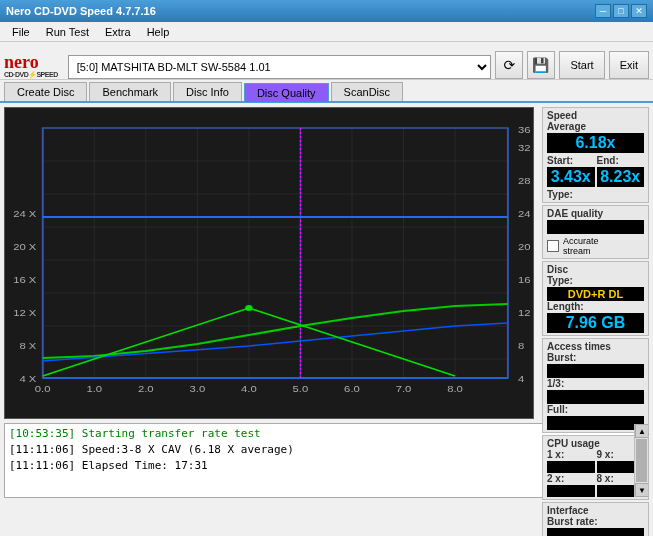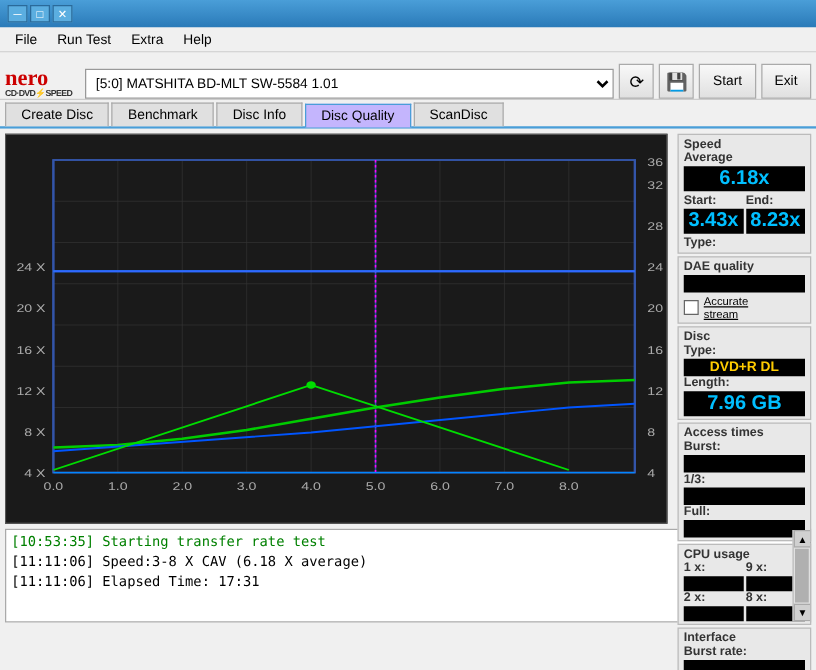--- a/index.html
+++ b/index.html
@@ -106,21 +106,21 @@
     .tab {
       padding: 3px 12px;
       font-size: 11px;
       border: 1px solid #aaa;
       border-bottom: none;
       background: #e0e0e0;
       cursor: pointer;
       margin-right: 2px;
     }
     .tab.active {
-      background: #c4b5fd;
+      background: #8b5cf6;
       border-color: #4a9ed8;
       color: black;
       position: relative;
       top: 1px;
     }
 
     
     .main-content {
       display: flex;
       height: 320px;
@@ -177,21 +177,20 @@
       font-weight: bold;
       padding: 1px 2px;
       margin-top: 1px;
     }
 
     .checkbox-row {
       display: flex;
       align-items: center;
       gap: 4px;
       margin-top: 2px;
-      text-decoration: underline;
     }
     .checkbox-box {
       width: 12px; height: 12px;
       border: 1px solid #666;
       background: white;
     }
 
     
     .log-area {
       height: 75px;
@@ -229,20 +228,21 @@
     .scroll-thumb {
       flex: 1;
       background: #b0b0b0;
       margin: 1px;
     }
   </style>
 </head>
 <body>
 
 <div class="title-bar">
+  <span class="title-bar-text">Nero CD-DVD Speed 4.7.7.16</span>
   <div class="title-bar-buttons">
     <div class="title-btn">─</div>
     <div class="title-btn">□</div>
     <div class="title-btn">✕</div>
   </div>
 </div>
 
 <div class="menu-bar">
   <div class="menu-item">File</div>
   <div class="menu-item">Run Test</div>

